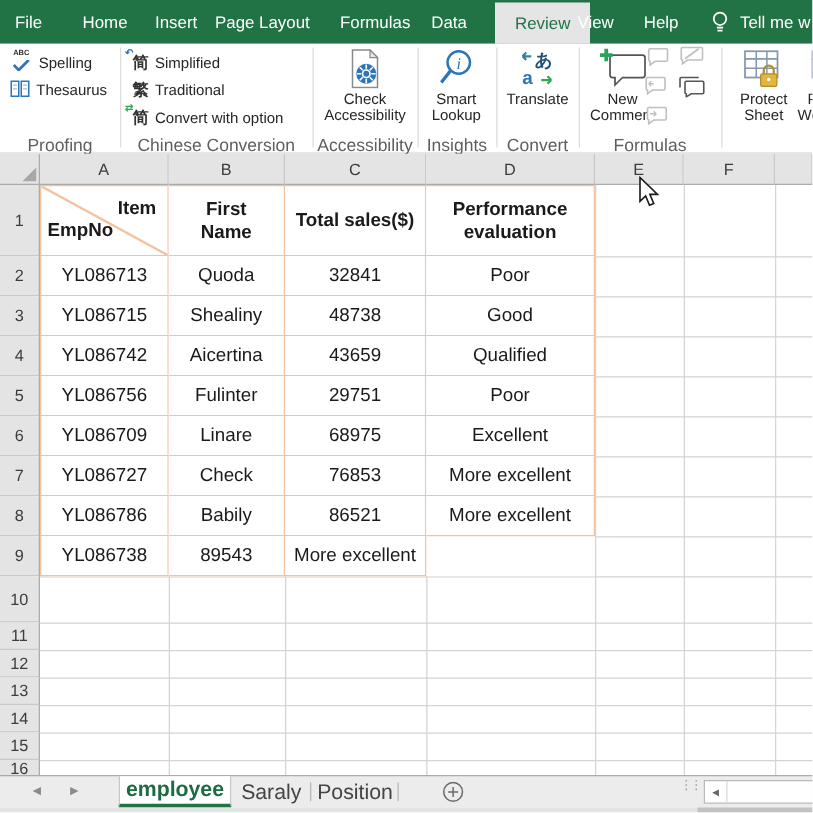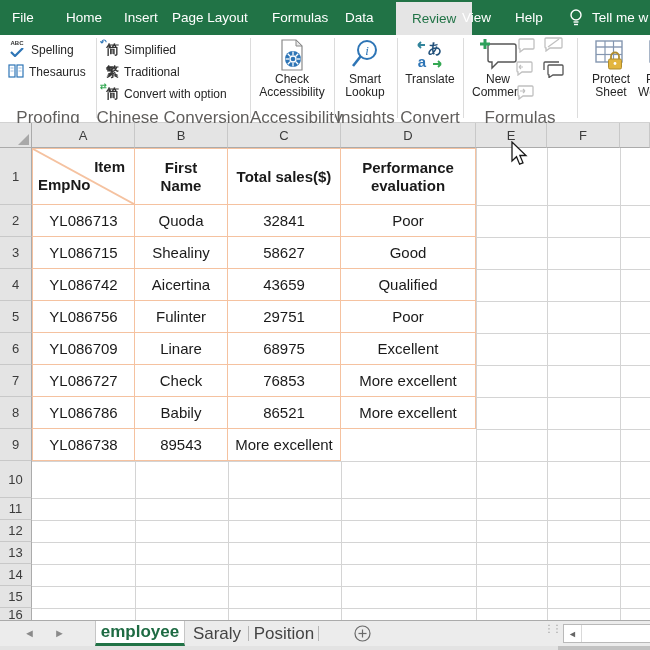--- a/index.html
+++ b/index.html
@@ -8,21 +8,21 @@
 
   
   .tabbar { position:absolute; left:0; top:0; width:650px; height:35px; background:#217346; }
   .mtab { position:absolute; top:0; height:35px; display:flex; align-items:center; color:#fff; font-size:13.5px; cursor:default; }
   .mtab.active { background:#e5e5e5; color:#217346; top:2px; height:33px; padding:0 16px; }
   .tellme { position:absolute; top:0; height:35px; display:flex; align-items:center; color:#fff; font-size:13.5px; }
 
   
   .ribbon { position:absolute; left:0; top:35px; width:650px; height:88px; background:#fff; border-bottom:1px solid #d2d2d2; }
   .gsep { position:absolute; top:3px; width:1px; height:80px; background:#dcdcdc; }
-  .glabel { position:absolute; top:73px; height:14px; font-size:17px; color:#605e5c; text-align:center; }
+  .glabel { position:absolute; top:73px; height:14px; font-size:14px; color:#605e5c; text-align:center; }
   .sbtn { position:absolute; display:flex; align-items:center; gap:5px; font-size:12px; color:#262626; height:20px; white-space:nowrap; }
   .lbtn { position:absolute; top:2px; height:70px; display:flex; flex-direction:column; align-items:center; justify-content:flex-start; font-size:12px; color:#262626; text-align:center; line-height:13px; }
   .lbtn .licon { height:36px; display:flex; align-items:center; justify-content:center; }
   .cnchar { font-size:13px; color:#333; font-weight:bold; position:relative; }
   .cnchar .accent { position:absolute; font-size:8px; color:#2E75B6; left:-6px; top:-3px; font-weight:bold; }
   .spellicon { width:18px; text-align:center; }
   .spellicon .abc { font-size:6px; font-weight:bold; color:#333; line-height:6px; letter-spacing:0; }
 
   
   .minibubble { position:absolute; }
@@ -309,21 +309,21 @@
     <div class="tc r0">Total sales($)</div>
     <div class="tc r0" style="padding:0 14px;">Performance evaluation</div>
 
     <div class="tc c0">YL086713</div>
     <div class="tc">Quoda</div>
     <div class="tc">32841</div>
     <div class="tc">Poor</div>
 
     <div class="tc c0">YL086715</div>
     <div class="tc">Shealiny</div>
-    <div class="tc">58627</div>
+    <div class="tc">48738</div>
     <div class="tc">Good</div>
 
     <div class="tc c0">YL086742</div>
     <div class="tc">Aicertina</div>
     <div class="tc">43659</div>
     <div class="tc">Qualified</div>
 
     <div class="tc c0">YL086756</div>
     <div class="tc">Fulinter</div>
     <div class="tc">29751</div>

